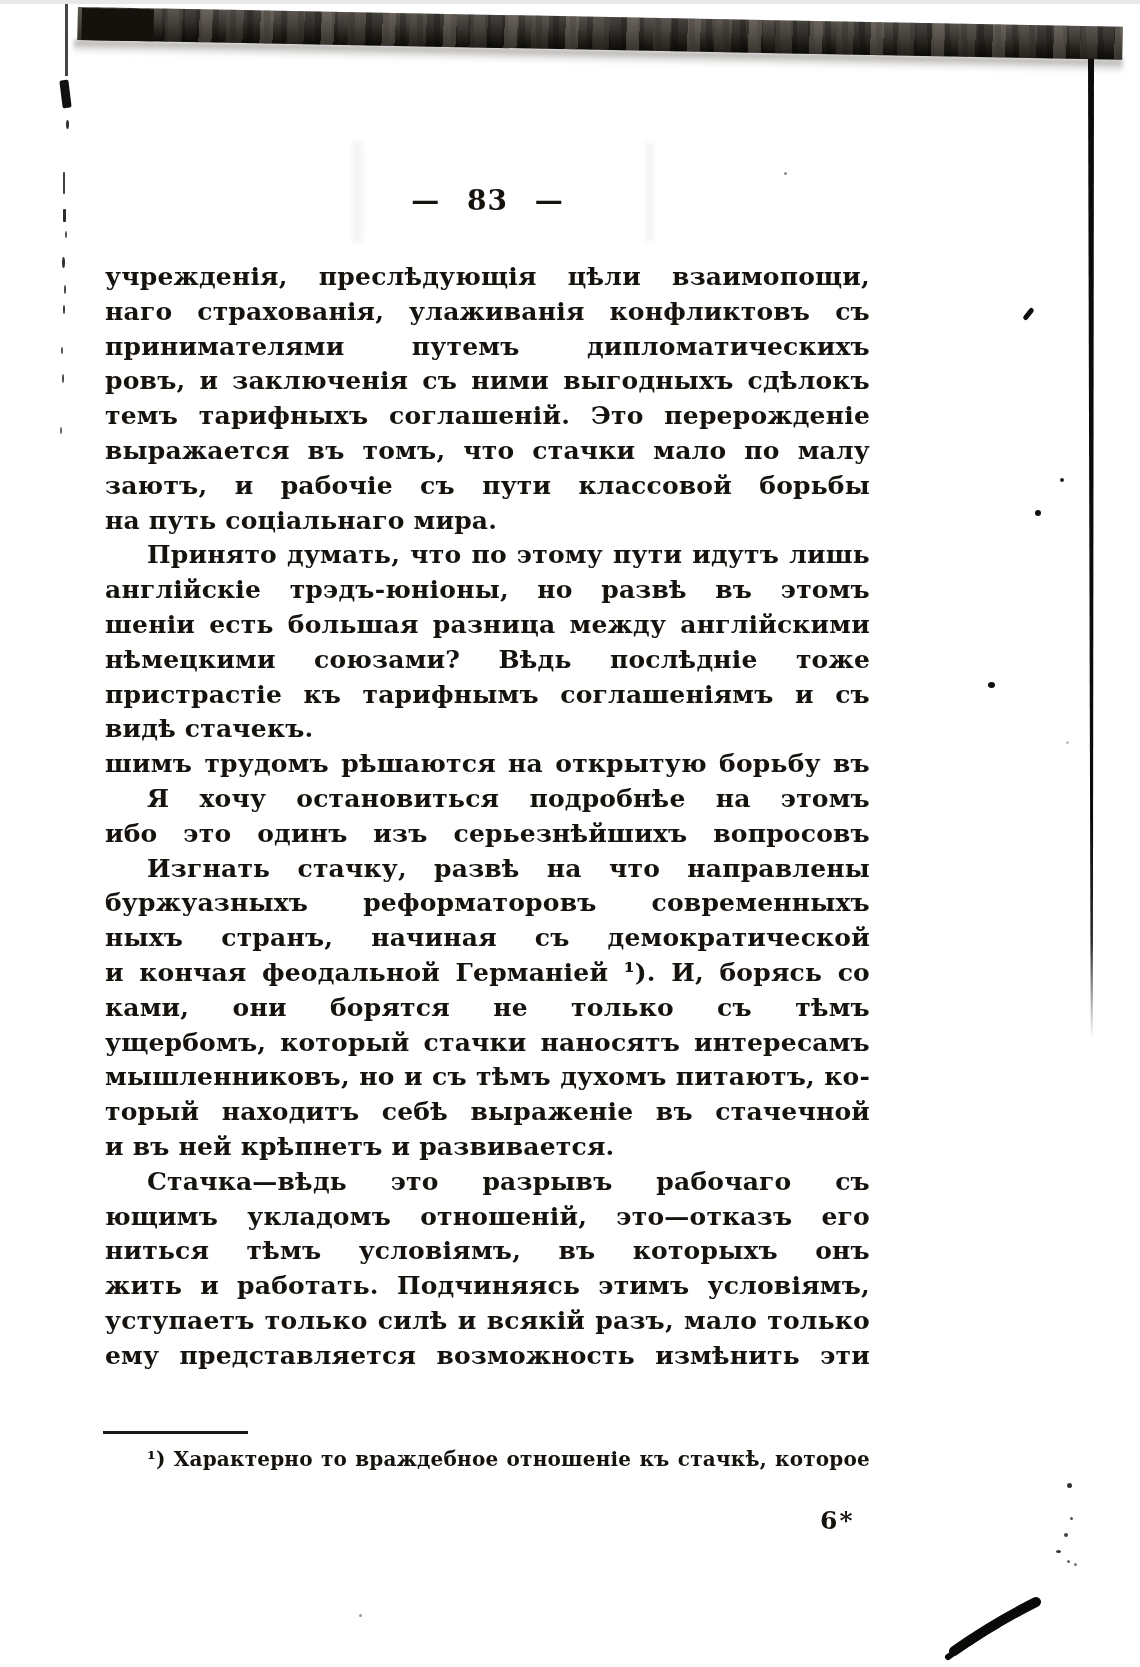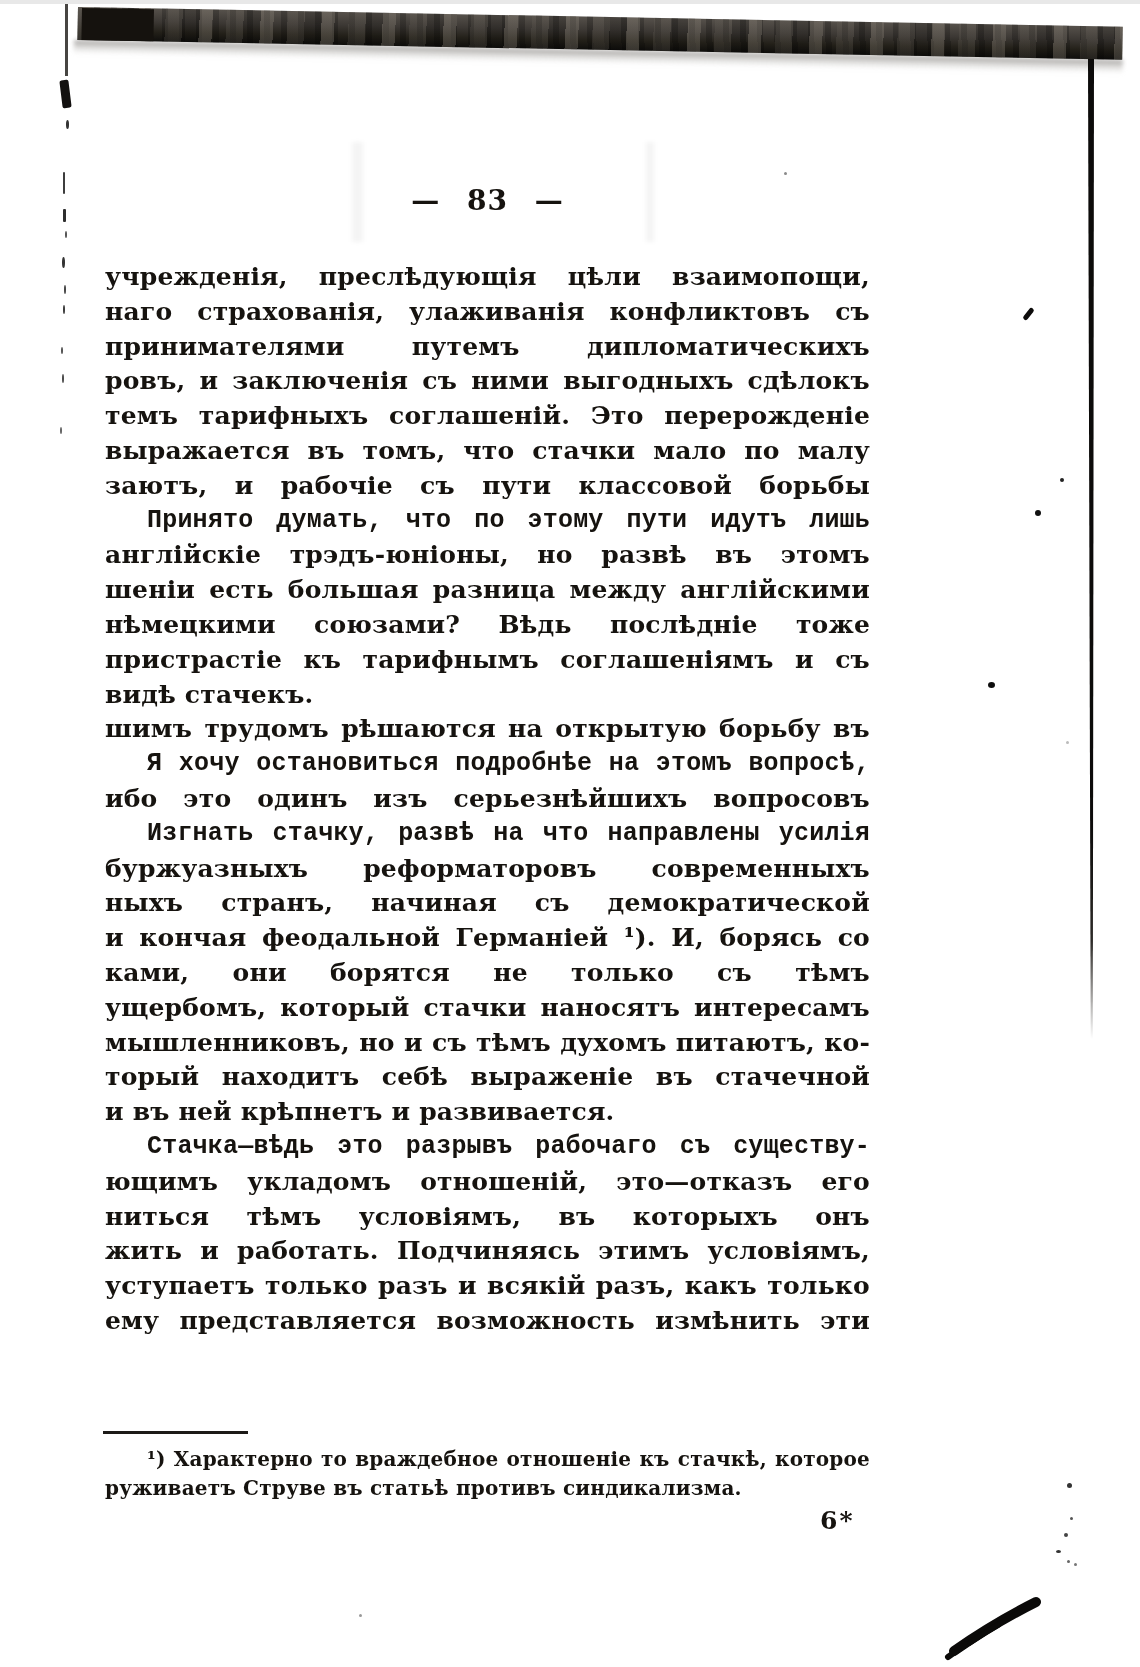--- a/index.html
+++ b/index.html
@@ -13,21 +13,21 @@
   
   .text-block {
     position:absolute; left:105px; top:256px; width:765px;
     font-size:25px; font-weight:bold; letter-spacing:.2px;
   }
   .line {
     line-height:34.8px; height:34.8px; overflow:hidden;
     text-align:justify; text-align-last:justify;
   }
   .line.flush { text-align-last:left; }
-  .line.indent { text-indent:42px;font-family:Liberation Mono, monospace; }
+  .line.indent { text-indent:42px; }
 
   .page-header {
     position:absolute; left:105px; top:180px; width:765px;
     text-align:center; font-size:28px; font-weight:bold;
     word-spacing:16px; letter-spacing:1px;
   }
 
   
   .footnote-rule {
     position:absolute; left:103px; top:1427px; width:145px; height:3px;
@@ -125,20 +125,21 @@
 
   <div class="text-block" id="body-block">
       <div>
         <div class="line">учрежденія, преслѣдующія цѣли взаимопощи, взаим-</div>
         <div class="line">наго страхованія, улаживанія конфликтовъ съ пред-</div>
         <div class="line">принимателями путемъ дипломатическихъ перегово-</div>
         <div class="line">ровъ, и заключенія съ ними выгодныхъ сдѣлокъ пу-</div>
         <div class="line">темъ тарифныхъ соглашеній. Это перерожденіе союза</div>
         <div class="line">выражается въ томъ, что стачки мало по малу исче-</div>
         <div class="line">заютъ, и рабочіе съ пути классовой борьбы сходятъ</div>
+        <div class="line flush">на путь соціальнаго мира.</div>
       </div>
       <div>
         <div class="line indent">Принято думать, что по этому пути идутъ лишь</div>
         <div class="line">англійскіе трэдъ-юніоны, но развѣ въ этомъ отноше-</div>
         <div class="line">шеніи есть большая разница между англійскими и</div>
         <div class="line">нѣмецкими союзами? Вѣдь послѣдніе тоже питаютъ</div>
         <div class="line">пристрастіе къ тарифнымъ соглашеніямъ и съ боль-</div>
         <div class="line flush">видѣ стачекъ.</div>
         <div class="line">шимъ трудомъ рѣшаются на открытую борьбу въ</div>
       </div>
@@ -155,29 +156,28 @@
         <div class="line">ущербомъ, который стачки наносятъ интересамъ про-</div>
         <div class="line">мышленниковъ, но и съ тѣмъ духомъ питаютъ, ко-</div>
         <div class="line">торый находитъ себѣ выраженіе въ стачечной борьбѣ,</div>
         <div class="line flush">и въ ней крѣпнетъ и развивается.</div>
       </div>
       <div>
         <div class="line indent">Стачка—вѣдь это разрывъ рабочаго съ существу-</div>
         <div class="line">ющимъ укладомъ отношеній, это—отказъ его подчи-</div>
         <div class="line">ниться тѣмъ условіямъ, въ которыхъ онъ вынужденъ</div>
         <div class="line">жить и работать. Подчиняясь этимъ условіямъ, онъ</div>
-        <div class="line">уступаетъ только разъ и всякій разъ, какъ только</div>
+        <div class="line">уступаетъ только силѣ и всякій разъ, мало только</div>
         <div class="line">ему представляется возможность измѣнить эти усло-</div>
       </div>
     </div>
 
   <div class="footnote-rule"></div>
   <div class="footnote" id="footnote-block">
       <div class="fline indent">¹) Характерно то враждебное отношеніе къ стачкѣ, которое обна-</div>
-      <div class="fline flush">руживаетъ Струве въ статьѣ противъ синдикализма.</div>
     </div>
 
   <div class="sig">6*</div>
 
   <svg class="ink-svg" width="110" height="80" viewBox="0 0 110 80">
     <path d="M14 64 C 34 50, 62 32, 96 15" stroke="#0b0a09" stroke-width="10" fill="none" stroke-linecap="round"></path>
     <path d="M8 70 C 22 60, 40 48, 58 38" stroke="#0b0a09" stroke-width="6" fill="none" stroke-linecap="round"></path>
     <path d="M30 56 C 50 42, 72 28, 97 16" stroke="#0b0a09" stroke-width="5" fill="none" stroke-linecap="round"></path>
   </svg>
 

